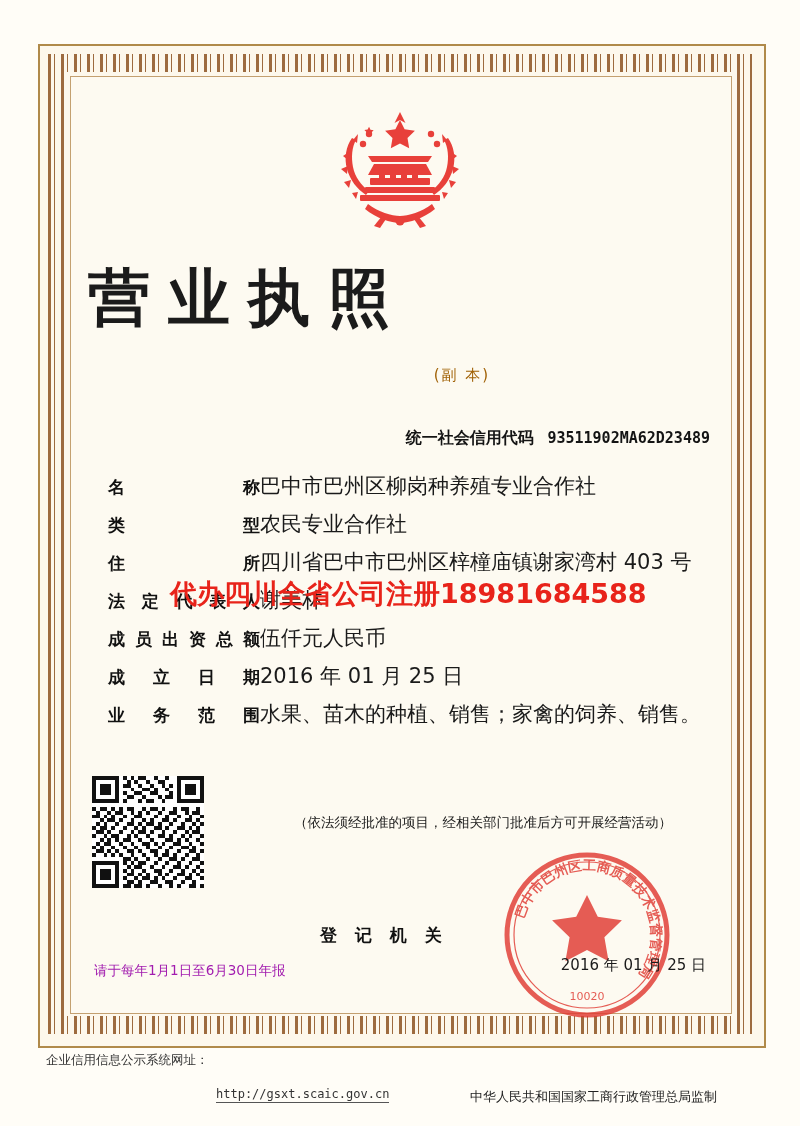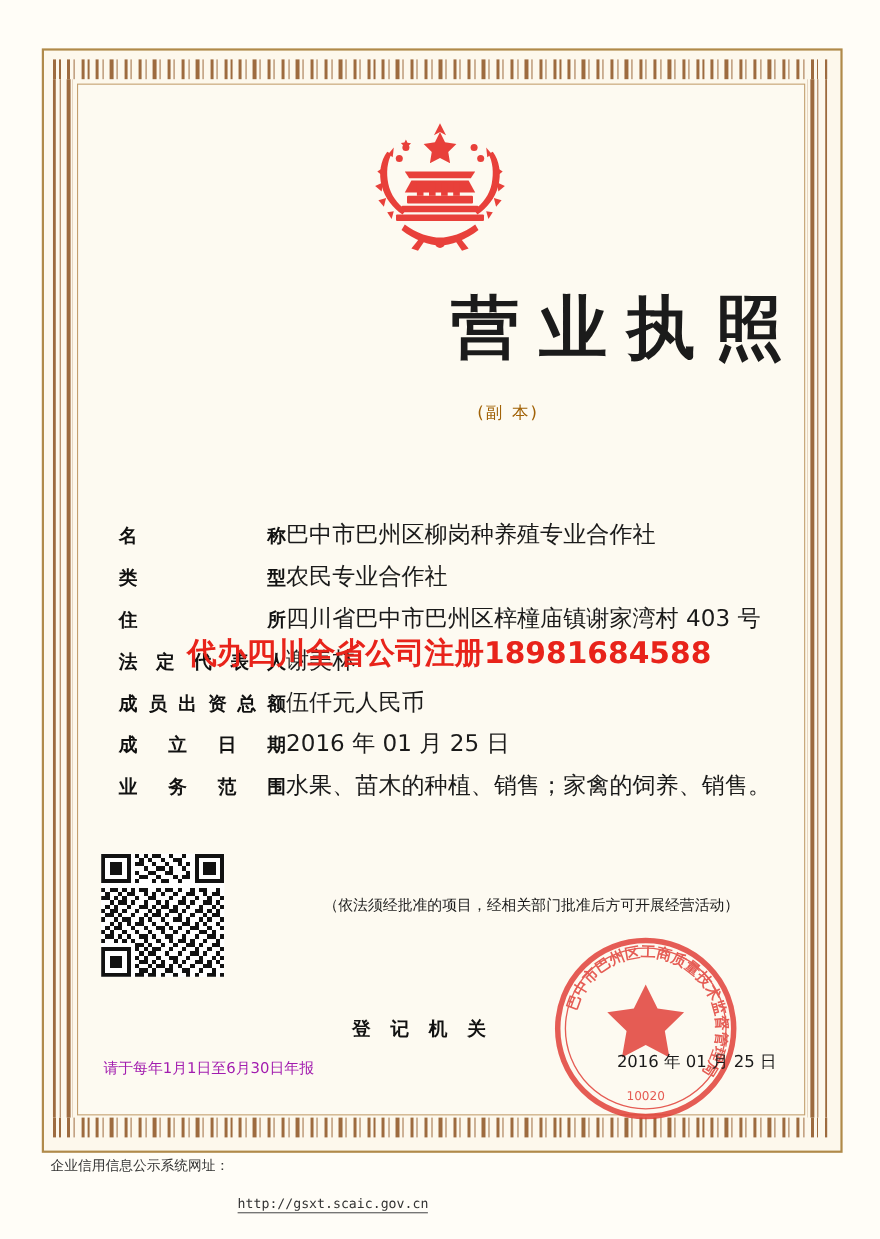--- a/index.html
+++ b/index.html
@@ -68,21 +68,21 @@
     position: absolute;
     left: 252px; top: 28px;
     width: 156px; height: 130px;
   }
   .emblem svg { display: block; }
 
   .doc-title {
     position: absolute;
     left: 0; top: 180px;
     width: 660px;
-    text-align: right;
+    text-align: left;
     font-family: "DejaVu Sans", sans-serif;
     font-weight: bold;
     font-size: 62px;
     letter-spacing: 18px;
     color: #1b1b1b;
     text-indent: 18px;
   }
   .doc-subtitle {
     position: absolute;
     left: 0; top: 290px;
@@ -285,20 +285,24 @@
           <path d="M60 112 l-8 10 6 2 6-9z"></path>
           <path d="M96 112 l8 10 -6 2 -6-9z"></path>
           <circle cx="78" cy="117" r="4.5"></circle>
         </g>
       </svg>
     </div>
 
     <div class="doc-title">营业执照</div>
     <div class="doc-subtitle">(副 本)</div>
 
+    <div class="credit-code">
+      <span>统一社会信用代码</span>
+      <span class="num">93511902MA62D23489</span>
+    </div>
 
     <div class="fields">
       <div class="field-row">
         <div class="field-label">
           <span>名</span>
           <span>称</span>
         </div>
         <div class="field-value">巴中市巴州区柳岗种养殖专业合作社</div>
       </div>
 
@@ -640,13 +644,14 @@
         </g>
       </svg>
     </div>
 
     <div class="annual-note">请于每年1月1日至6月30日年报</div>
     <div class="issue-date">2016 年    01 月    25 日</div>
   </div>
 
   <div class="footer-left">企业信用信息公示系统网址：</div>
   <div class="footer-url">http://gsxt.scaic.gov.cn</div>
+  <div class="footer-right">中华人民共和国国家工商行政管理总局监制</div>
 </div>
 
 </body></html>

